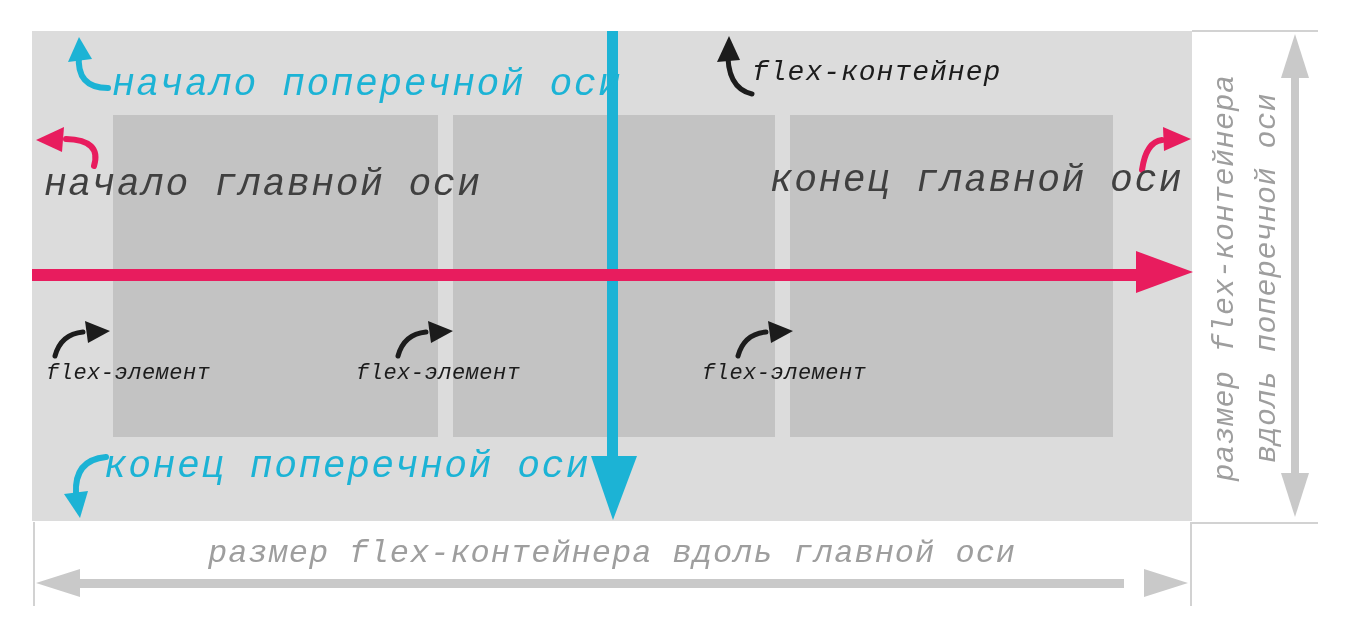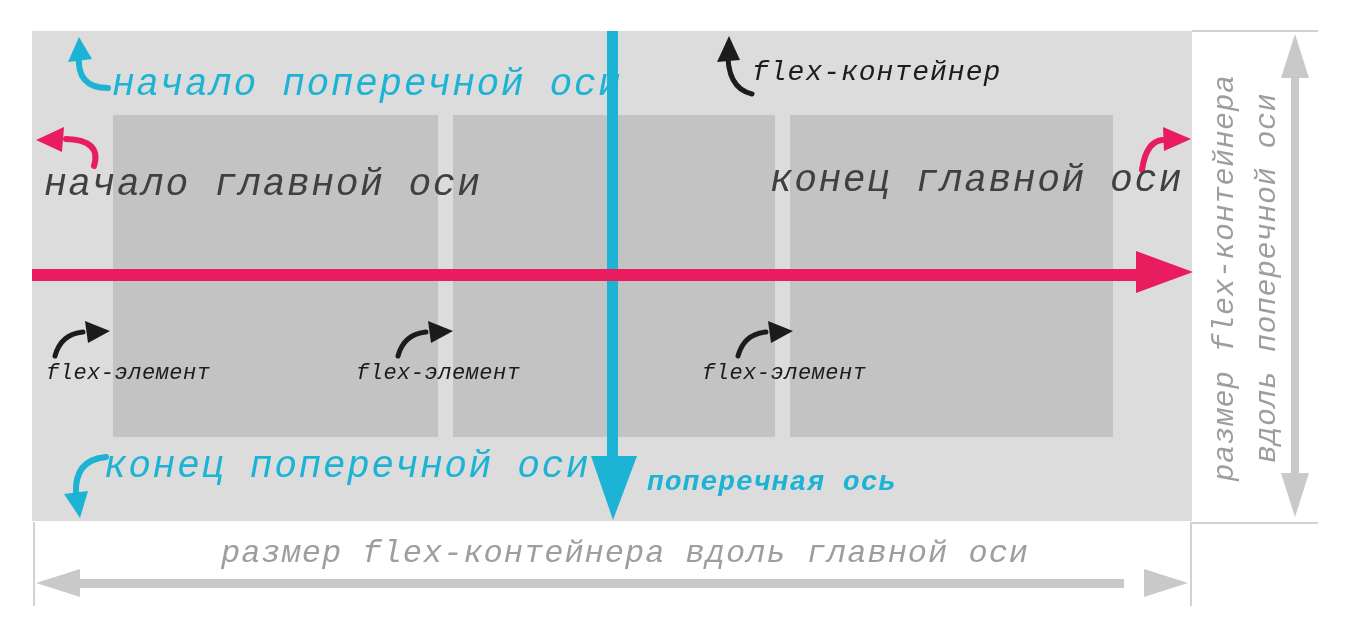--- a/index.html
+++ b/index.html
@@ -31,21 +31,21 @@
   .lbl-flex-container { left:752px; top:58px; }
   .lbl-main-end    { right:163px; top:160px; }
   .lbl-main-axis   { right:424px; top:220px; }
   .lbl-cross-axis  { left:647px; top:468px; }
   .lbl-item-1 { left:46px;  top:362px; }
   .lbl-item-2 { left:356px; top:362px; }
   .lbl-item-3 { left:702px; top:362px; }
   .lbl-cross-end { left:104px; top:446px; }
 
   .lbl-size-main {
-    left:45px; top:536px; width:1160px; text-align:center;
+    left:32px; top:536px; width:1160px; text-align:center;
     font-size:32px; letter-spacing:1px;
   }
   .lbl-size-cross {
     left:1006px; top:236px; width:480px; height:84px; text-align:center;
     font-size:30px; letter-spacing:0.5px; line-height:1.4;
     transform:rotate(-90deg); transform-origin:center center;
   }
 
   .ext-line { background:#d2d2d2; }
 </style>
@@ -129,21 +129,20 @@
 
   <div class="lbl cyan f38 lbl-cross-start">начало поперечной оси</div>
 
   <div class="lbl pink f38 lbl-main-start">начало главной оси</div>
 
   <div class="lbl black f36 lbl-flex-container">flex-контейнер</div>
 
   <div class="lbl pink f38 lbl-main-end">конец главной оси</div>
 
 
-  <div class="lbl cyan f36 bold lbl-cross-axis">поперечная ось</div>
 
   <div class="lbl black f34 lbl-item-1">flex-элемент</div>
 
   <div class="lbl black f34 lbl-item-2">flex-элемент</div>
 
   <div class="lbl black f34 lbl-item-3">flex-элемент</div>
 
   <div class="lbl cyan f38 lbl-cross-end">конец поперечной оси</div>
 
   <div class="lbl gray lbl-size-main">размер flex-контейнера вдоль главной оси</div>

